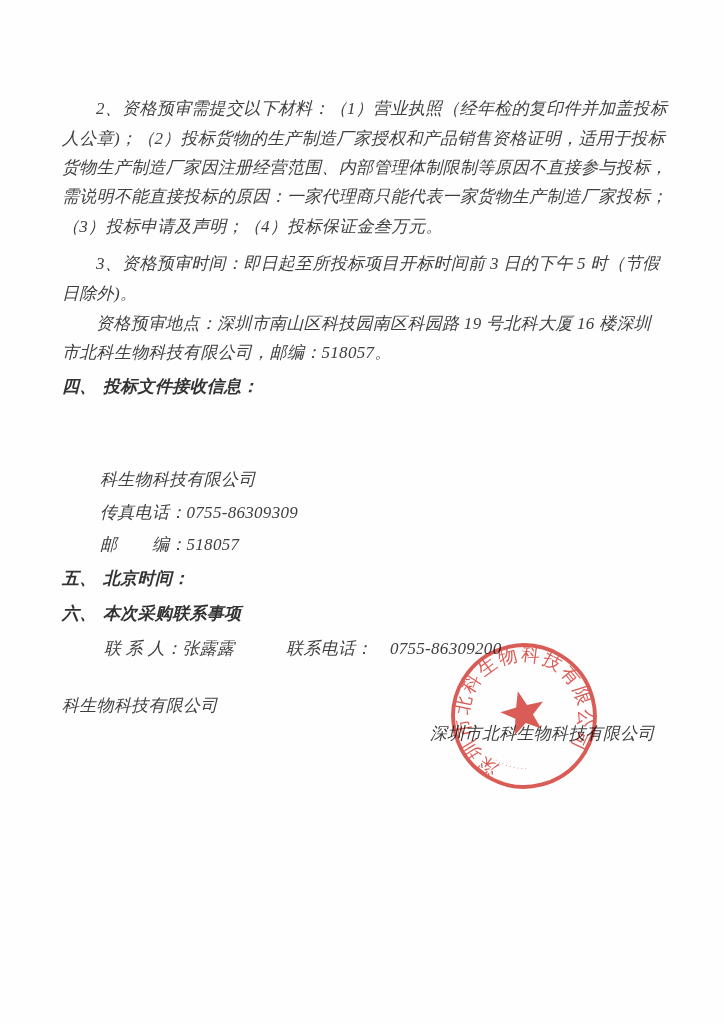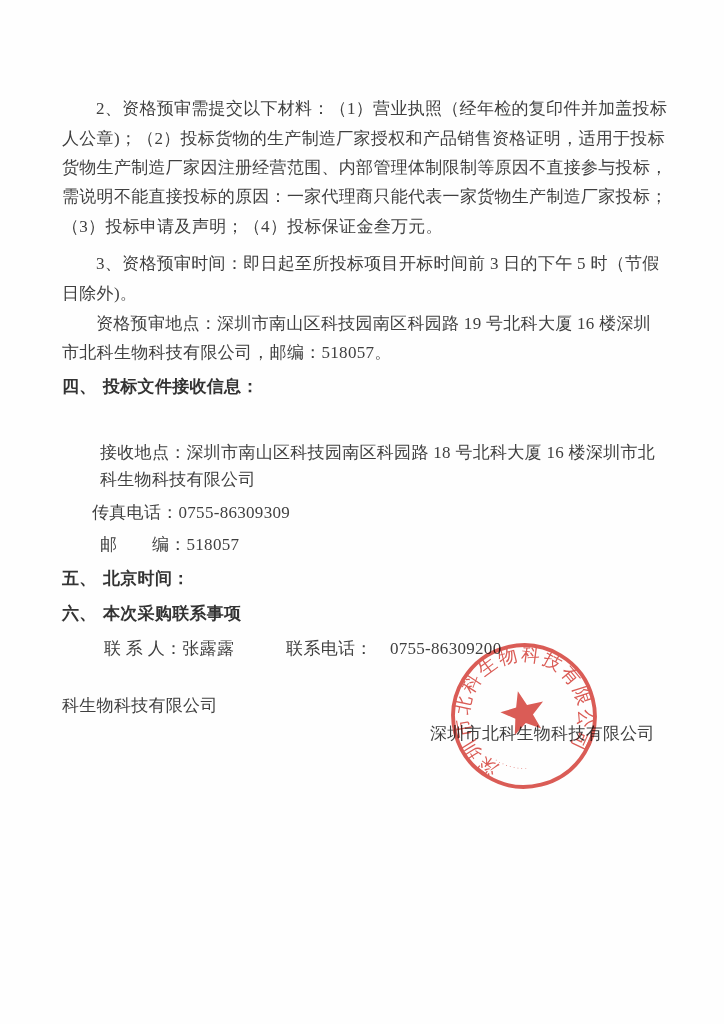--- a/index.html
+++ b/index.html
@@ -12,20 +12,21 @@
     overflow:hidden;
   }
   .page{position:absolute;inset:0;background:#fefefe;}
   .ln{
     position:absolute;
     font-size:17px;
     line-height:20px;
     letter-spacing:0.3px;
     white-space:pre;
     color:#3f3f3f;
+    font-style:italic;
   }
   .bold{font-weight:bold;color:#333;}
   .seal{
     position:absolute;
     left:447px;top:639px;
     width:154px;height:154px;
     mix-blend-mode:multiply;
     opacity:0.88;
   }
 </style>
@@ -42,23 +43,22 @@
 
   <div class="ln" style="left:96px;top:254px">3、资格预审时间：即日起至所投标项目开标时间前 3 日的下午 5 时（节假</div>
   <div class="ln" style="left:62px;top:284px">日除外)。</div>
 
   <div class="ln" style="left:96px;top:314px">资格预审地点：深圳市南山区科技园南区科园路 19 号北科大厦 16 楼深圳</div>
   <div class="ln" style="left:62px;top:343px">市北科生物科技有限公司，邮编：518057。</div>
 
   <div class="ln bold" style="left:62px;top:377px">四、</div>
   <div class="ln bold" style="left:103px;top:377px">投标文件接收信息：</div>
 
-  <div class="ln" style="left:100px;top:443px">接收地点：深圳市南山区科技园南区科园路 18 号北科大厦 16 楼深圳市北</div>
   <div class="ln" style="left:100px;top:470px">科生物科技有限公司</div>
-  <div class="ln" style="left:92px;top:503px">传真电话：0755-86309309</div>
+  <div class="ln" style="left:100px;top:503px">传真电话：0755-86309309</div>
   <div class="ln" style="left:100px;top:535px">邮　　编：518057</div>
 
   <div class="ln bold" style="left:62px;top:569px">五、</div>
   <div class="ln bold" style="left:103px;top:569px">北京时间：</div>
 
   <div class="ln bold" style="left:62px;top:604px">六、</div>
   <div class="ln bold" style="left:103px;top:604px">本次采购联系事项</div>
 
   <div class="ln" style="left:104px;top:639px">联 系 人：张露露　　　联系电话：　0755-86309200</div>
   <div class="ln" style="left:62px;top:696px">科生物科技有限公司</div>

